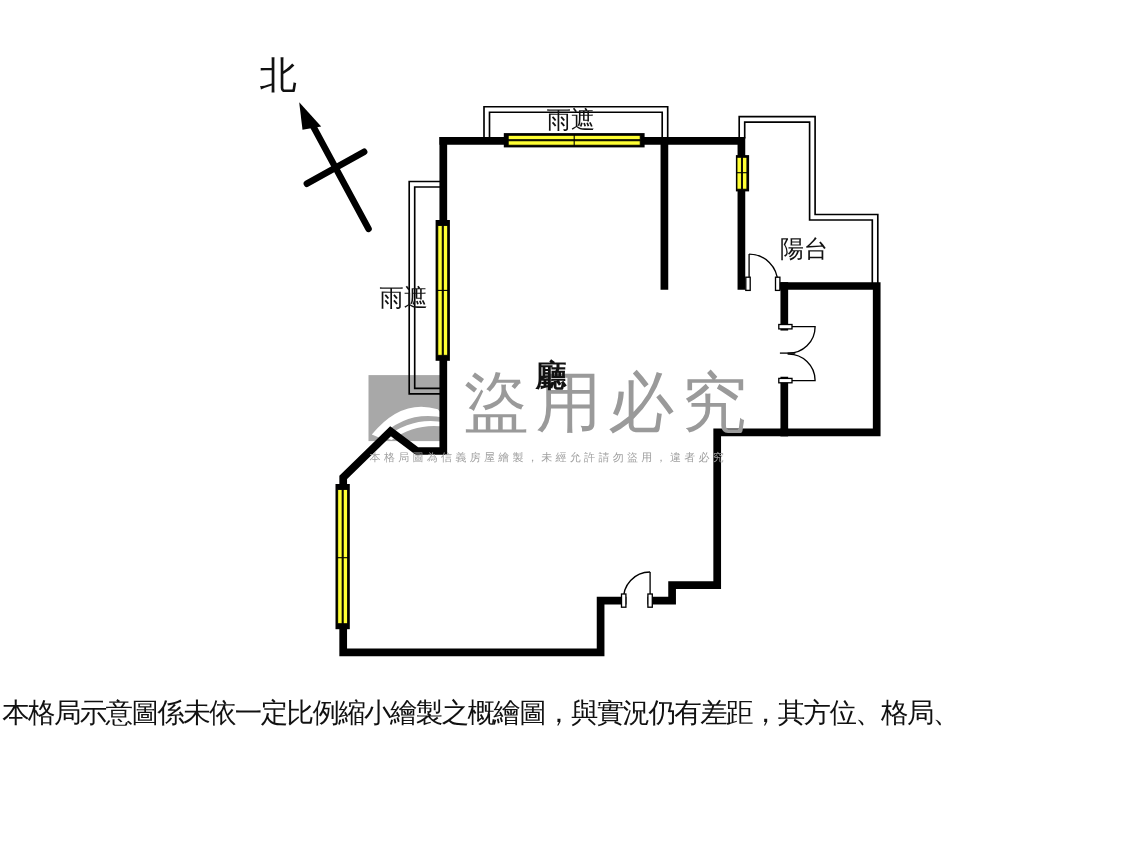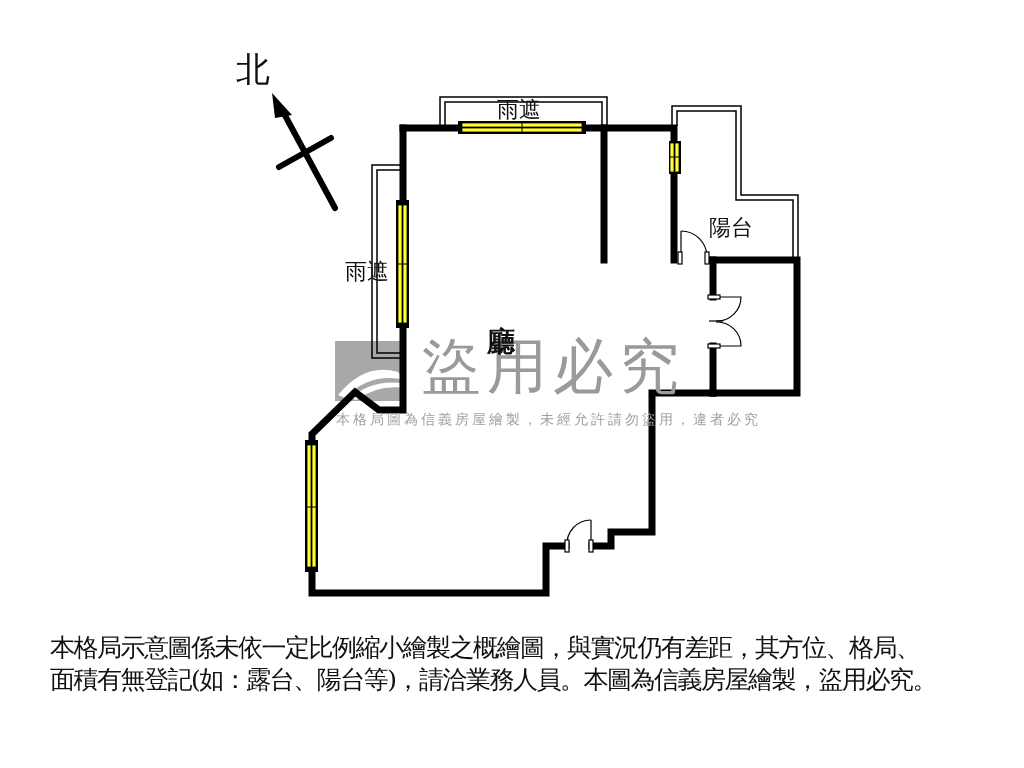--- a/index.html
+++ b/index.html
@@ -5,25 +5,25 @@
   html, body { margin: 0; padding: 0; background: #ffffff; }
   body { width: 1024px; height: 768px; position: relative; overflow: hidden;
          font-family: "DejaVu Serif", "Liberation Serif", serif; }
   #plan { position: absolute; left: 0; top: 0; width: 1024px; height: 620px; }
   .lbl { position: absolute; color: #111; font-size: 22px; line-height: 1; white-space: nowrap;
          font-family: "DejaVu Sans", "Liberation Sans", sans-serif; }
   .north { font-size: 34px; font-family: "DejaVu Serif", serif; }
   .room-main { font-size: 28px; font-weight: bold; }
   .wm-big { position: absolute; left: 421px; top: 336px; font-size: 60px; color: #9a9a9a;
             letter-spacing: 6px; font-family: "DejaVu Sans", sans-serif; line-height: 1; white-space: nowrap; }
-  .wm-small { position: absolute; left: 336px; top: 412px; font-size: 14px; color: #a0a0a0;
+  .wm-small { position: absolute; left: 336px; top: 412px; font-size: 10px; color: #a0a0a0;
               letter-spacing: 3px; font-family: "DejaVu Sans", sans-serif; line-height: 1; white-space: nowrap; }
   .disclaimer { position: absolute; left: 2px; top: 632px; width: 1022px; font-size: 25px; line-height: 32px;
                 color: #111; font-family: "DejaVu Serif", "Liberation Serif", serif; letter-spacing: -1.5px; }
-  .disclaimer div { white-space: nowrap; margin-left: 48px; }
+  .disclaimer div { white-space: nowrap; }
 </style>
 </head>
 <body>
 
 <svg id="plan" viewBox="0 0 1024 620" xmlns="http://www.w3.org/2000/svg">
 
   <g>
     <rect x="335" y="341" width="70" height="60" fill="#a8a8a8"></rect>
     <path d="M338 395 Q365 362 398 372 L405 380 Q370 372 345 398 Z" fill="#ffffff"></path>
     <path d="M350 398 Q375 378 405 384 L405 388 Q378 384 356 400 Z" fill="#ffffff"></path>
@@ -110,14 +110,13 @@
 <div class="wm-small">本格局圖為信義房屋繪製，未經允許請勿盜用，違者必究</div>
 
 <div class="lbl north" style="left:236px; top:52px;">北</div>
 <div class="lbl" style="left:497px; top:99px;">雨遮</div>
 <div class="lbl" style="left:345px; top:261px;">雨遮</div>
 <div class="lbl" style="left:709px; top:217px;">陽台</div>
 <div class="lbl room-main" style="left:487px; top:328px;">廳</div>
 
 <div class="disclaimer">
   <div>本格局示意圖係未依一定比例縮小繪製之概繪圖，與實況仍有差距，其方位、格局、</div>
-  <div>面積有無登記(如：露台、陽台等)，請洽業務人員。本圖為信義房屋繪製，盜用必究。</div>
 </div>
 
 </body></html>

